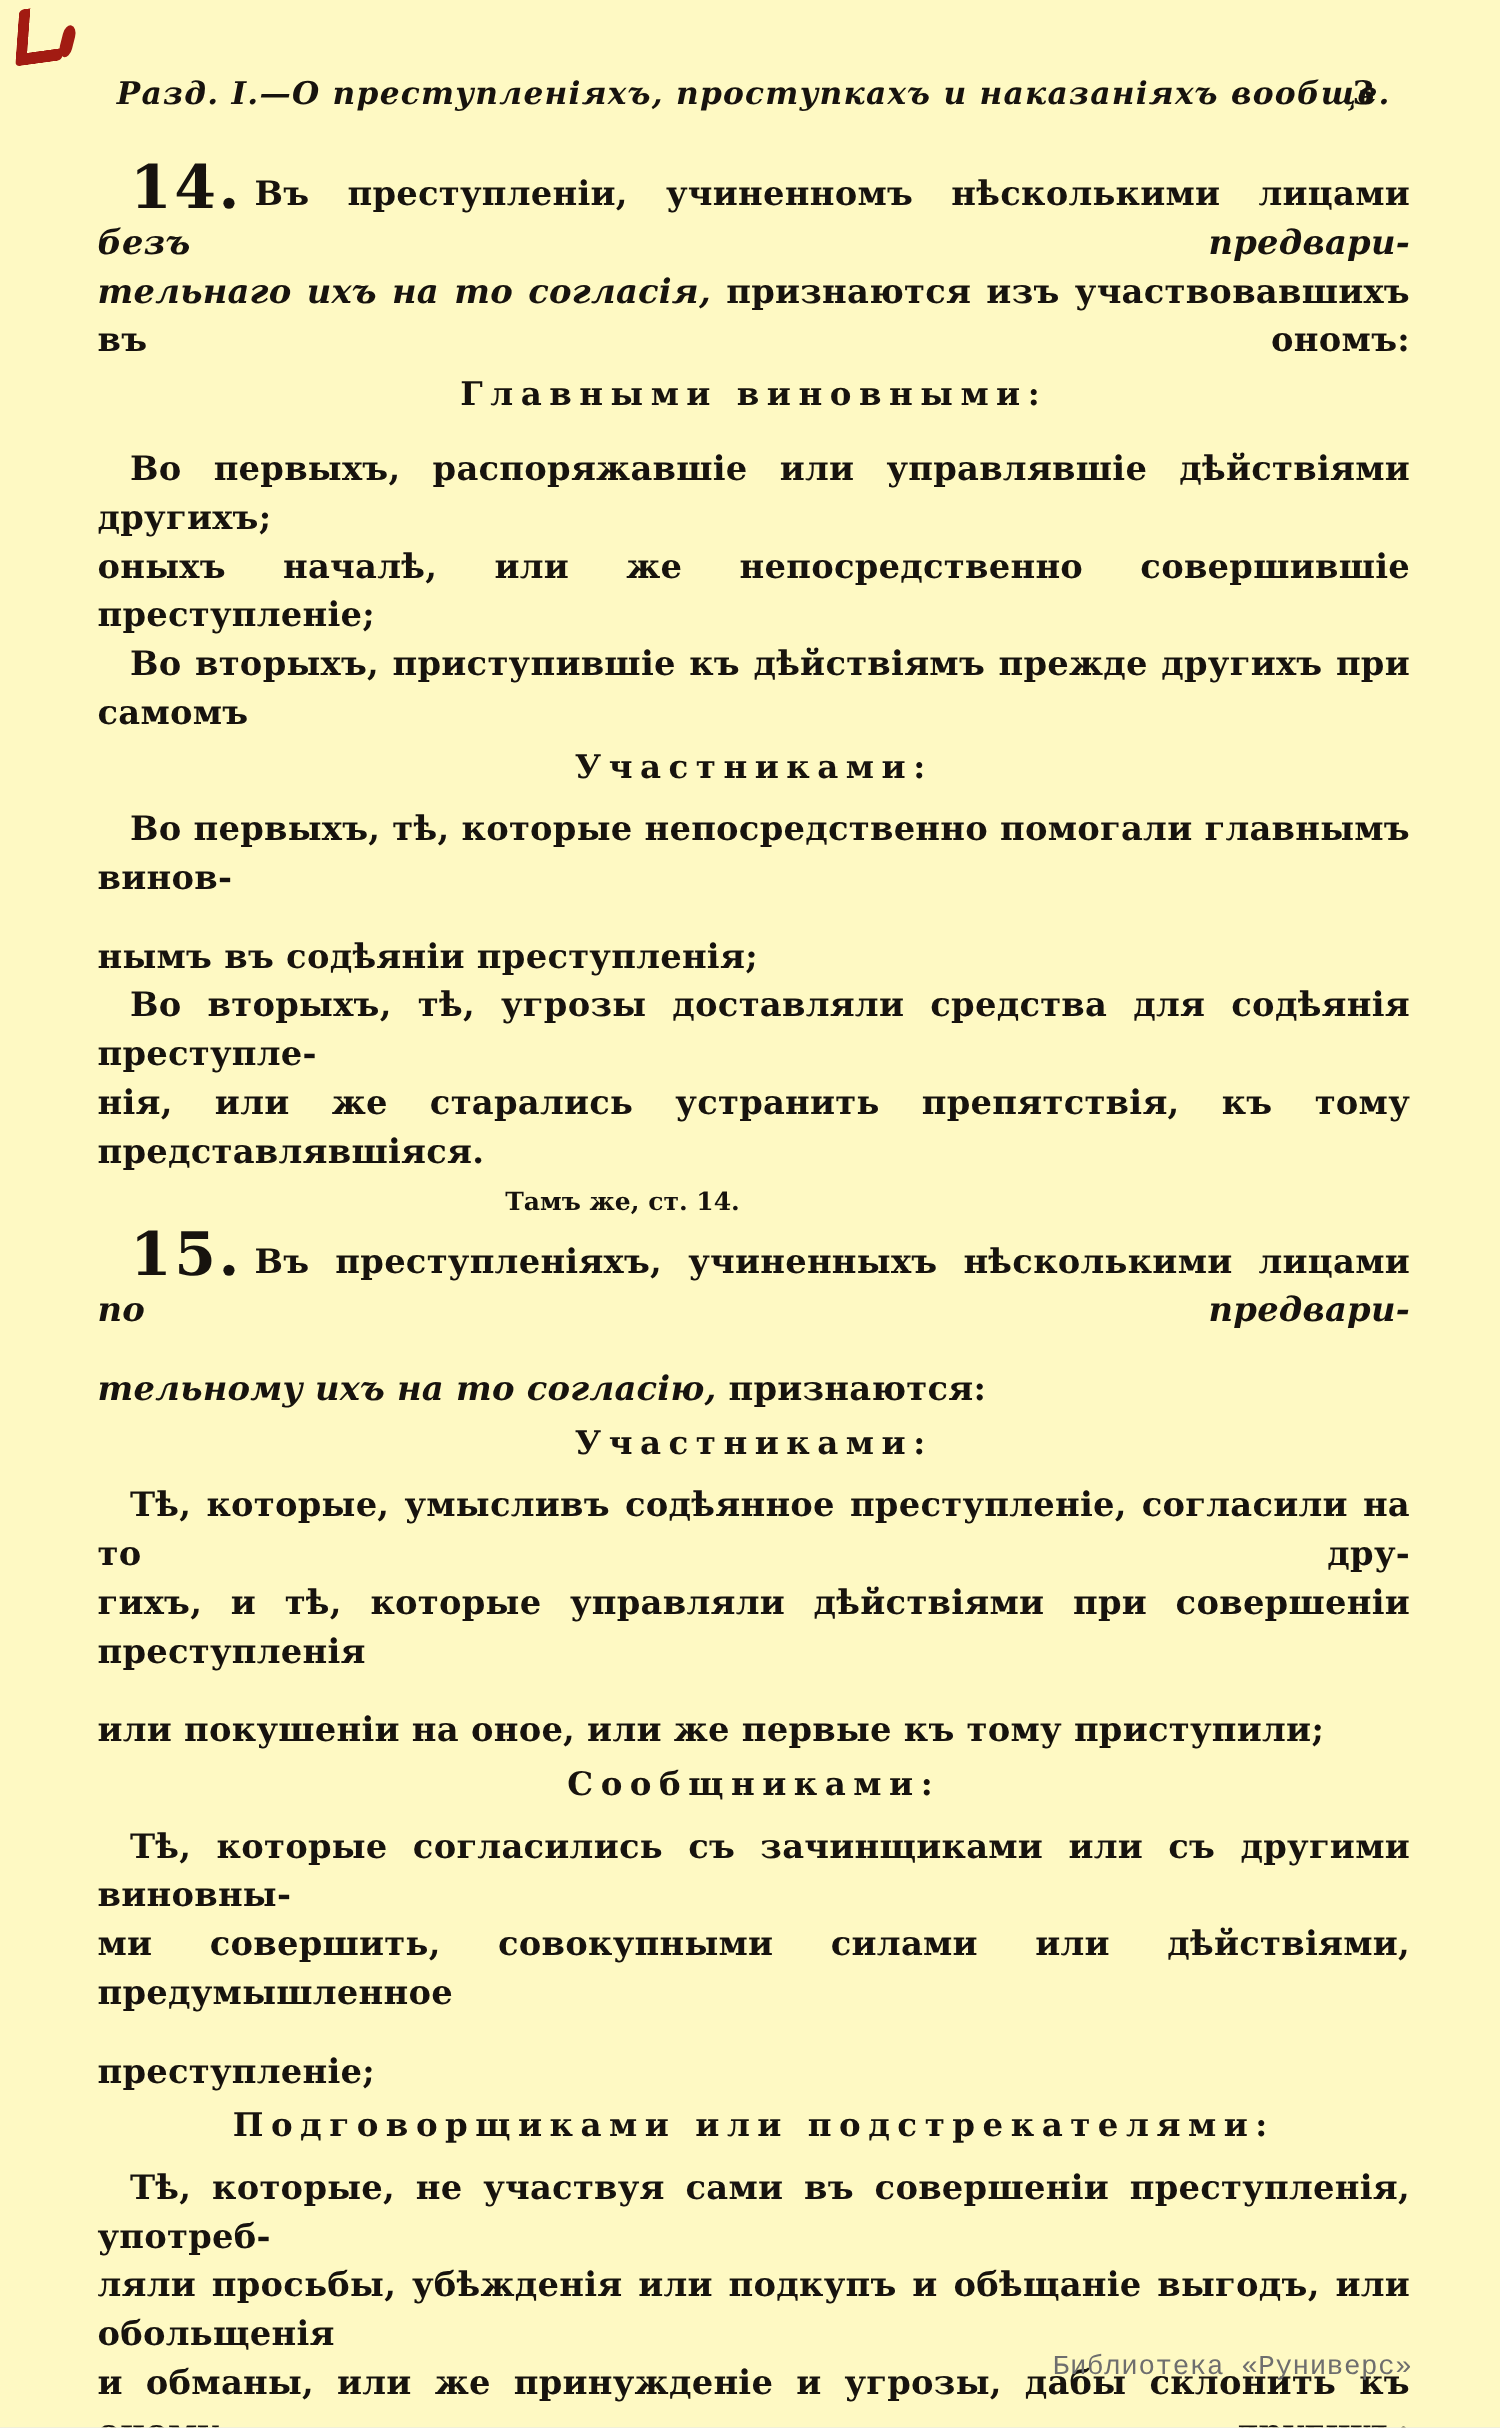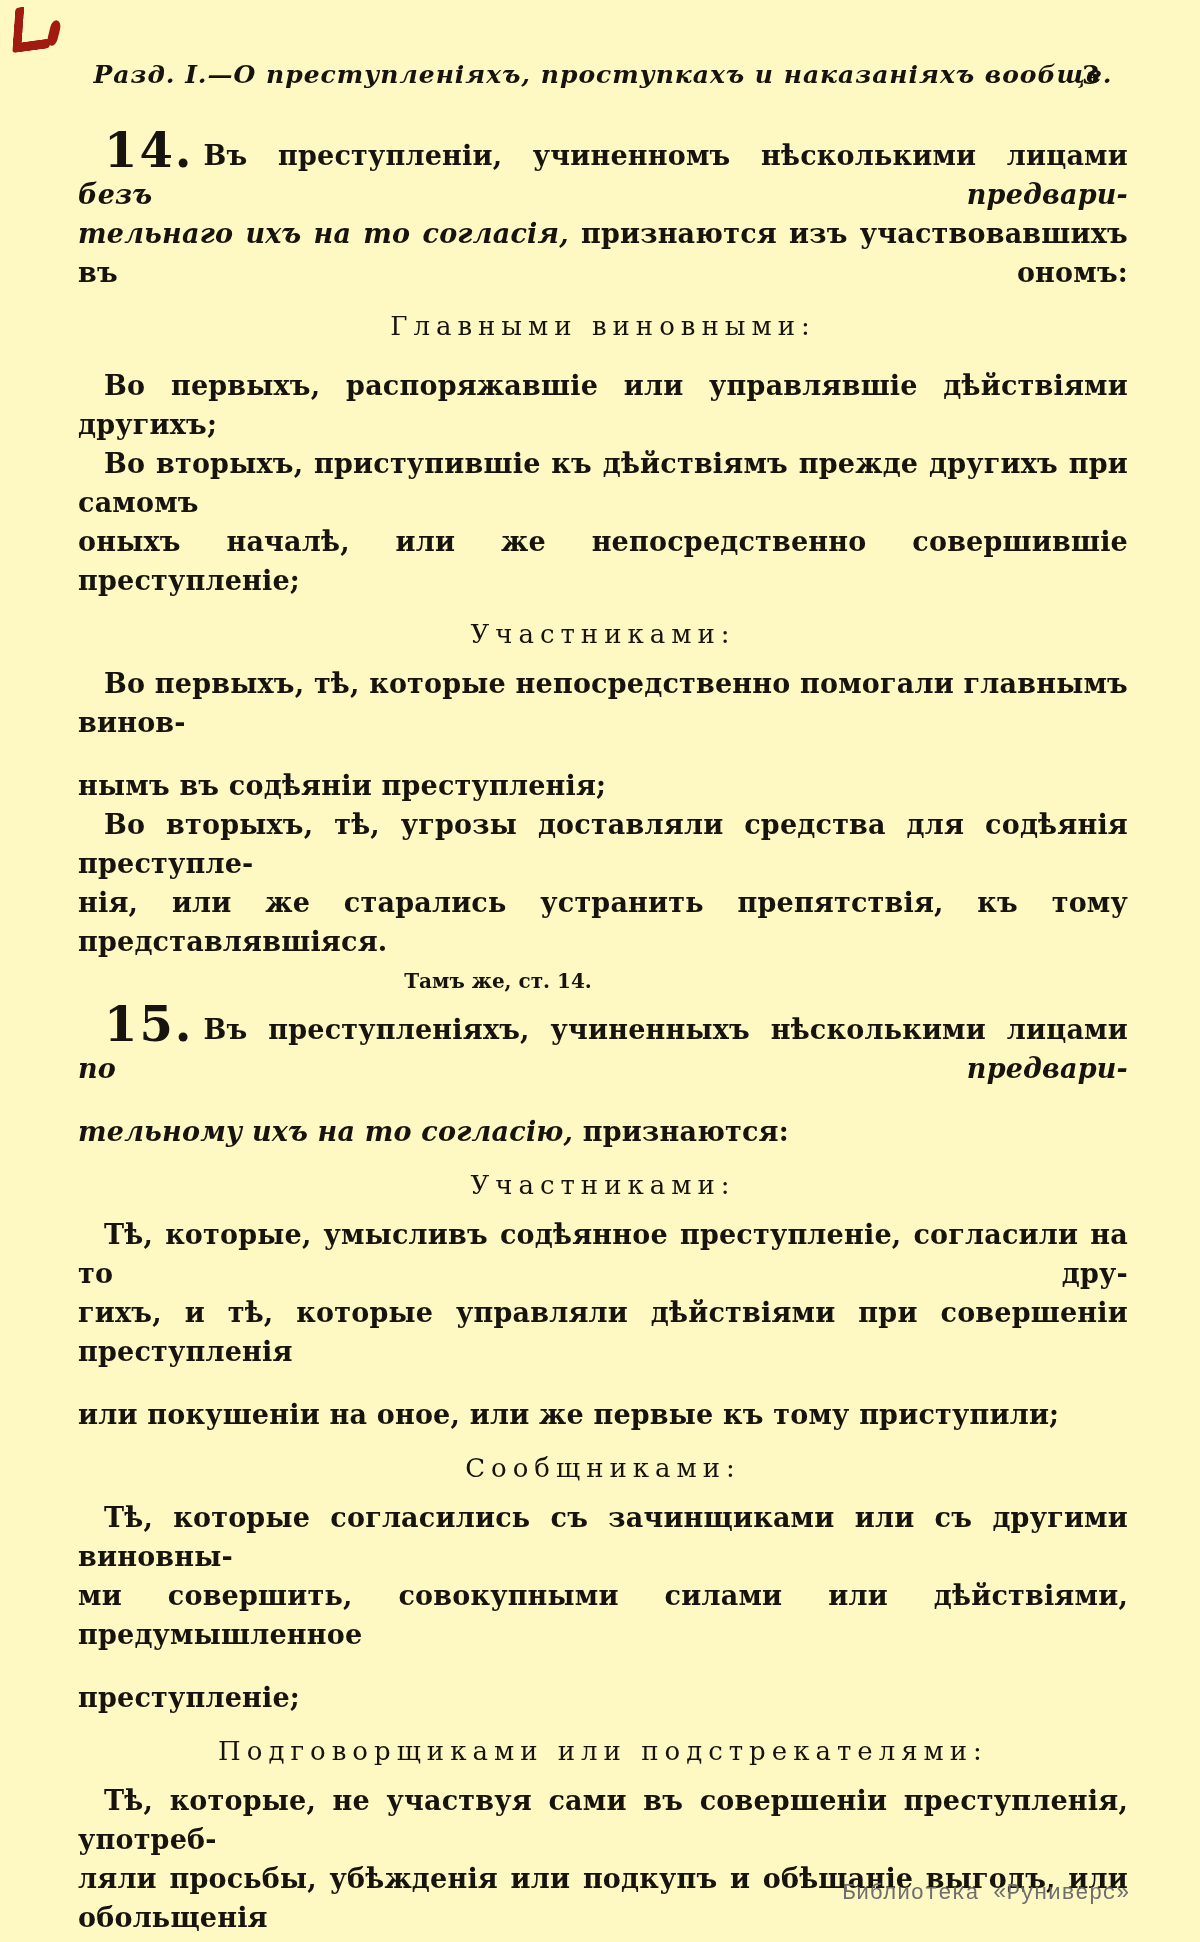--- a/index.html
+++ b/index.html
@@ -53,25 +53,25 @@
     font-size:48px;
     letter-spacing:2px;
     line-height:39px;
     vertical-align:-2px;
     padding-right:10px;
   }
   
   .shead {
     display:block;
     text-align:center;
-    font-weight:400;
+    font-weight:700;
     font-size:26px;
     line-height:32px;
     letter-spacing:6px;
-    margin:18px 0 14px 0;
+    margin:8px 0 14px 0;
   }
   
   .cite {
     display:block;
     text-align:center;
     font-weight:700;
     font-size:20px;
     line-height:24px;
     margin:8px 0 12px 0;
     transform:translateX(-105px);
@@ -117,22 +117,22 @@
       <span>Разд. I.—О преступленіяхъ, проступкахъ и наказаніяхъ вообще.</span>
       <span class="pagenum">3</span>
     </div>
 
     <span class="bl ind"><span class="artnum">14.</span><span>Въ преступленіи, учиненномъ нѣсколькими лицами </span><i>безъ предвари-</i></span>
     <span class="bl"><i>тельнаго ихъ на то согласія,</i><span> признаются изъ участвовавшихъ въ ономъ:</span></span>
 
     <span class="shead">Главными виновными:</span>
 
     <span class="bl ind noj">Во первыхъ, распоряжавшіе или управлявшіе дѣйствіями другихъ;</span>
+    <span class="bl">оныхъ началѣ, или же непосредственно совершившіе преступленіе;</span>
     <span class="bl ind">Во вторыхъ, приступившіе къ дѣйствіямъ прежде другихъ при самомъ</span>
-    <span class="bl">оныхъ началѣ, или же непосредственно совершившіе преступленіе;</span>
 
     <span class="shead">Участниками:</span>
 
     <span class="bl ind">Во первыхъ, тѣ, которые непосредственно помогали главнымъ винов-</span>
     <span class="bl noj">нымъ въ содѣяніи преступленія;</span>
     <span class="bl ind">Во вторыхъ, тѣ, угрозы доставляли средства для содѣянія преступле-</span>
     <span class="bl">нія, или же старались устранить препятствія, къ тому представлявшіяся.</span>
 
     <span class="cite">Тамъ же, ст. 14.</span>
 

